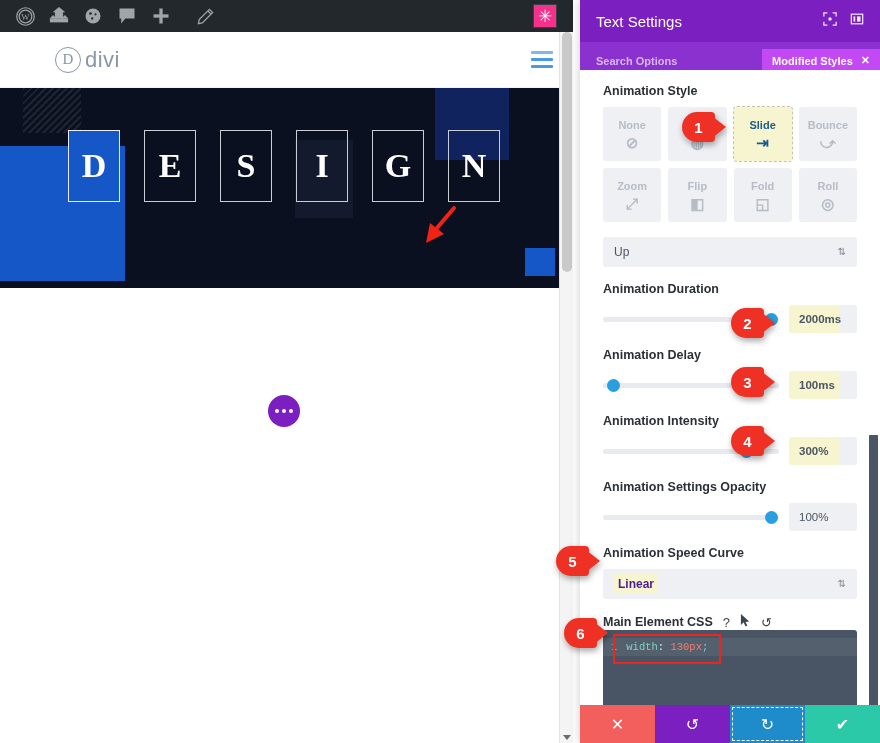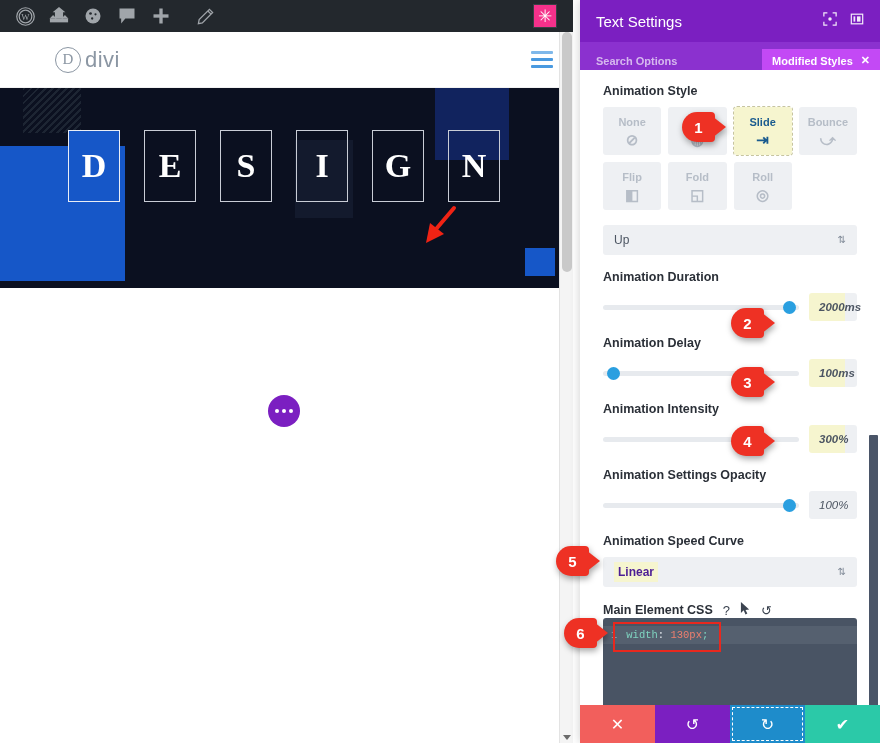--- a/index.html
+++ b/index.html
@@ -155,21 +155,21 @@
     background: #fff; padding: 14px 23px 0 23px;
   }
   .field-label {
     font-size: 12.5px; color: #2b3038; font-weight: bold;
     margin-bottom: 9px;
   }
   .group { margin-bottom: 15px; }
 
   .anim-grid { display: grid; grid-template-columns: repeat(4,1fr); gap: 7px; }
   .anim-tile {
-    background: #eef0f3; height: 48px; border-radius: 3px;
+    background: #eef0f3; height: 54px; border-radius: 3px;
     display: flex; flex-direction: column; align-items: center; justify-content: center;
     gap: 4px;
     color: #b6bdc7; font-size: 11px; font-weight: bold;
   }
   .anim-tile.active {
     background: #f6f5cf; color: #1a5b8f;
     outline: 1px dashed #c6c4a0;
   }
   .anim-tile .g { font-size: 15px; line-height: 1; }
 
@@ -183,23 +183,23 @@
 
   .slider-row { display: flex; align-items: center; gap: 10px; }
   .track {
     flex: 1; height: 5px; background: #e7eaee; border-radius: 3px; position: relative;
   }
   .track i {
     position: absolute; top: -4px; width: 13px; height: 13px;
     border-radius: 50%; background: #2a9fe0;
   }
   .num-box {
-    width: 48px; height: 28px; background: #eef0f3; border-radius: 3px;
+    width: 68px; height: 28px; background: #eef0f3; border-radius: 3px;
     display: flex; align-items: center; padding-left: 10px;
-    font-size: 11.5px; color: #4c5562; font-style: italic;
+    font-size: 11.5px; color: #4c5562;
   }
   .num-box.hl { background: linear-gradient(to right,#f6f5cf 0 74%,#eef0f3 74% 100%); font-weight: bold; }
 
   .css-head { display: flex; align-items: center; gap: 10px; }
   .css-head .t { font-size: 12.5px; color: #2b3038; font-weight: bold; }
   .css-head .ic { color: #3c4450; font-size: 13px; }
   .code-area {
     height: 97px; background: #495464; border-radius: 3px;
     padding: 8px 0 0 0; position: relative; overflow: hidden;
   }
@@ -394,20 +394,24 @@
           </div>
           <div class="anim-tile active">
             <span>Slide</span>
             <span class="g">⇥</span>
           </div>
           <div class="anim-tile">
             <span>Bounce</span>
             <span class="g">⤻</span>
           </div>
           <div class="anim-tile">
+            <span>Zoom</span>
+            <span class="g">⤢</span>
+          </div>
+          <div class="anim-tile">
             <span>Flip</span>
             <span class="g">◧</span>
           </div>
           <div class="anim-tile">
             <span>Fold</span>
             <span class="g">◱</span>
           </div>
           <div class="anim-tile">
             <span>Roll</span>
             <span class="g">◎</span>

